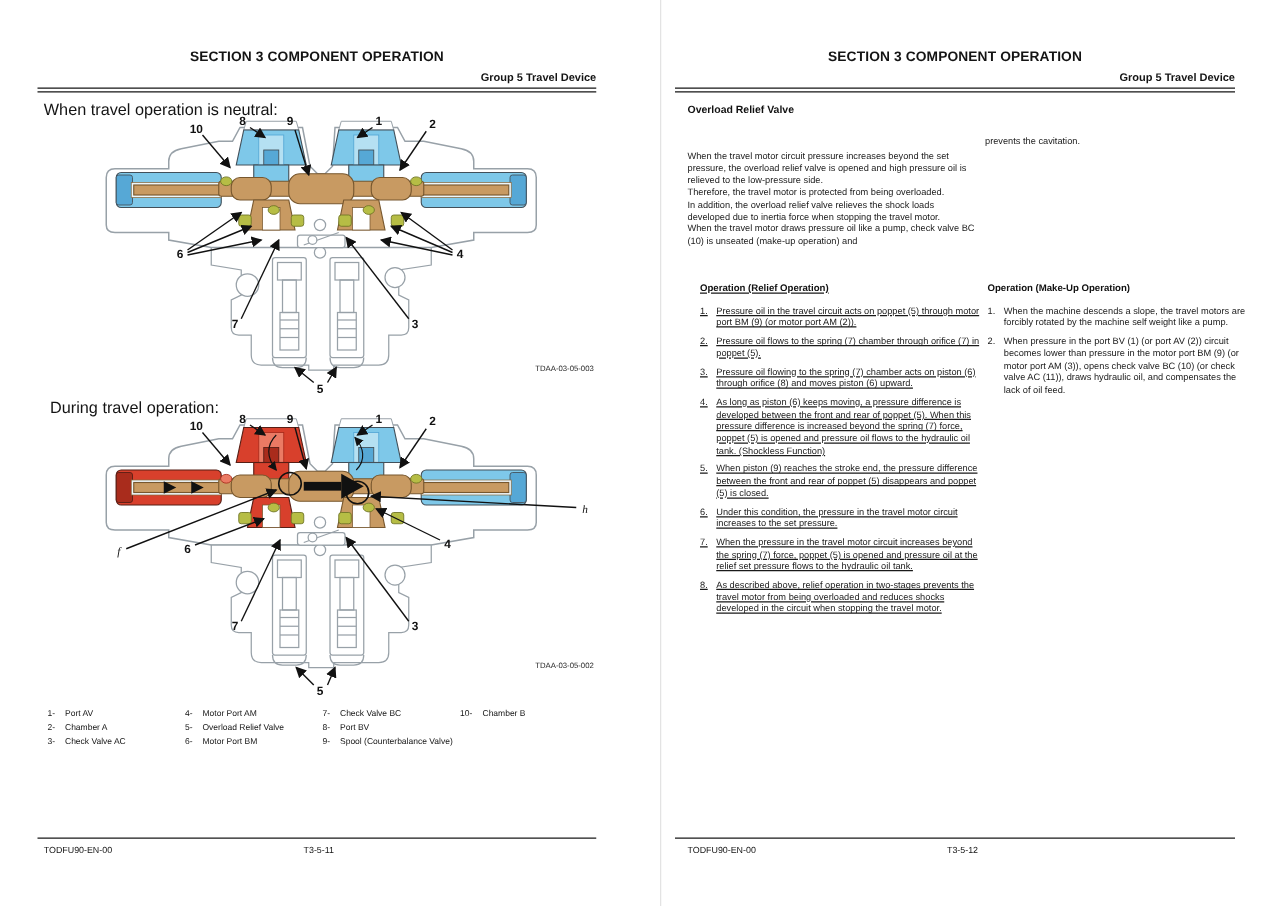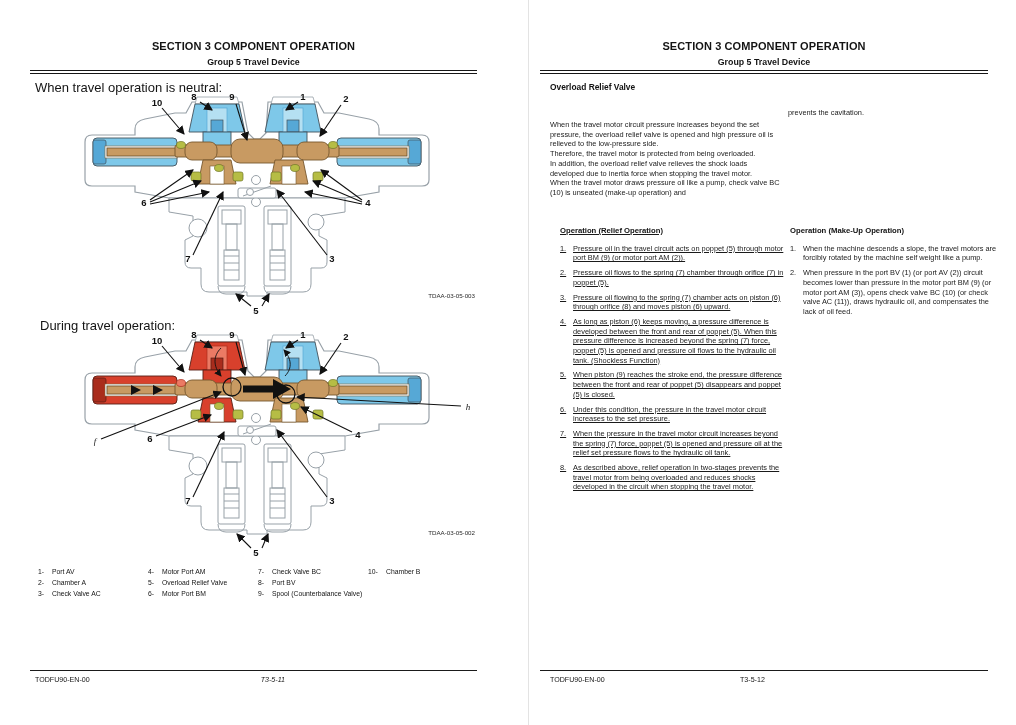--- a/index.html
+++ b/index.html
@@ -3,21 +3,21 @@
 <meta charset="utf-8">
 <style>
   html,body{margin:0;padding:0;}
   body{width:1016px;height:725px;background:#ffffff;font-family:"Liberation Sans",sans-serif;color:#1c1c1e;position:relative;overflow:hidden;}
   .spread{position:absolute;inset:0;background:#fff;}
   .divider{position:absolute;left:528px;top:0;width:1px;height:725px;background:#e3e3e3;}
   .page{position:absolute;top:0;height:725px;width:528px;}
   .page-left{left:0;}
   .page-right{left:528px;}
   .h1{position:absolute;font-weight:bold;font-size:11px;letter-spacing:.1px;text-align:center;color:#141414;}
-  .h2{position:absolute;font-weight:bold;font-size:8.8px;text-align:center;color:#141414;}
+  .h2{position:absolute;font-weight:bold;font-size:8.8px;text-align:right;color:#141414;}
   .double-rule{position:absolute;height:2px;border-top:1.7px solid #161616;border-bottom:1px solid #161616;}
   .caption{position:absolute;font-size:13px;color:#141414;}
   .figcode{position:absolute;font-size:6.2px;color:#2a2a2a;text-align:right;}
   .legend-col{position:absolute;font-size:6.8px;line-height:11px;color:#141414;}
   .legend-item{display:flex;}
   .ln{width:14px;flex:none;}
   .ln-wide{width:18px;flex:none;}
   .footer-rule{position:absolute;border-top:1.2px solid #1a1a1a;height:0;}
   .foot{position:absolute;font-size:7.1px;color:#141414;}
   .colhead{position:absolute;font-weight:bold;font-size:8.4px;color:#111;}
@@ -329,21 +329,21 @@
     </div>
     <div class="legend-col" style="left:368px;top:566px;">
       <div class="legend-item">
           <span class="ln-wide">10-</span>
           <span>Chamber B</span>
         </div>
     </div>
 
     <div class="footer-rule" style="left:30px;top:670px;width:447px;"></div>
     <div class="foot" style="left:35px;top:676px;">TODFU90-EN-00</div>
-    <div class="foot" style="left:225px;top:676px;width:60px;text-align:right;font-style:italic;">T3-5-11</div>
+    <div class="foot" style="left:225px;top:676px;width:60px;text-align:center;">T3-5-11</div>
   </div>
 
   <div class="page page-right">
     <div class="h1" style="left:12px;top:40px;width:448px;">SECTION 3 COMPONENT OPERATION</div>
     <div class="h2" style="left:12px;top:57px;width:448px;">Group 5 Travel Device</div>
     <div class="double-rule" style="left:12px;top:70px;width:448px;"></div>
 
     <div class="colhead" style="left:22px;top:82px;">Overload Relief Valve</div>
     <div class="body-text" style="left:22px;top:96px;width:231px;">When the travel motor circuit pressure increases beyond the set pressure, the overload relief valve is opened and high pressure oil is relieved to the low-pressure side.
 Therefore, the travel motor is protected from being overloaded.
@@ -394,17 +394,17 @@
           <span class="st">When the machine descends a slope, the travel motors are forcibly rotated by the machine self weight like a pump.</span>
         </div>
       <div class="step">
           <span class="sn">2.</span>
           <span class="st">When pressure in the port BV (1) (or port AV (2)) circuit becomes lower than pressure in the motor port BM (9) (or motor port AM (3)), opens check valve BC (10) (or check valve AC (11)), draws hydraulic oil, and compensates the lack of oil feed.</span>
         </div>
     </div>
 
     <div class="footer-rule" style="left:12px;top:670px;width:448px;"></div>
     <div class="foot" style="left:22px;top:676px;">TODFU90-EN-00</div>
-    <div class="foot" style="left:212px;top:676px;width:60px;text-align:left;">T3-5-12</div>
+    <div class="foot" style="left:212px;top:676px;width:60px;text-align:center;">T3-5-12</div>
   </div>
 
   <div class="divider"></div>
 </div>
 
 </body></html>

